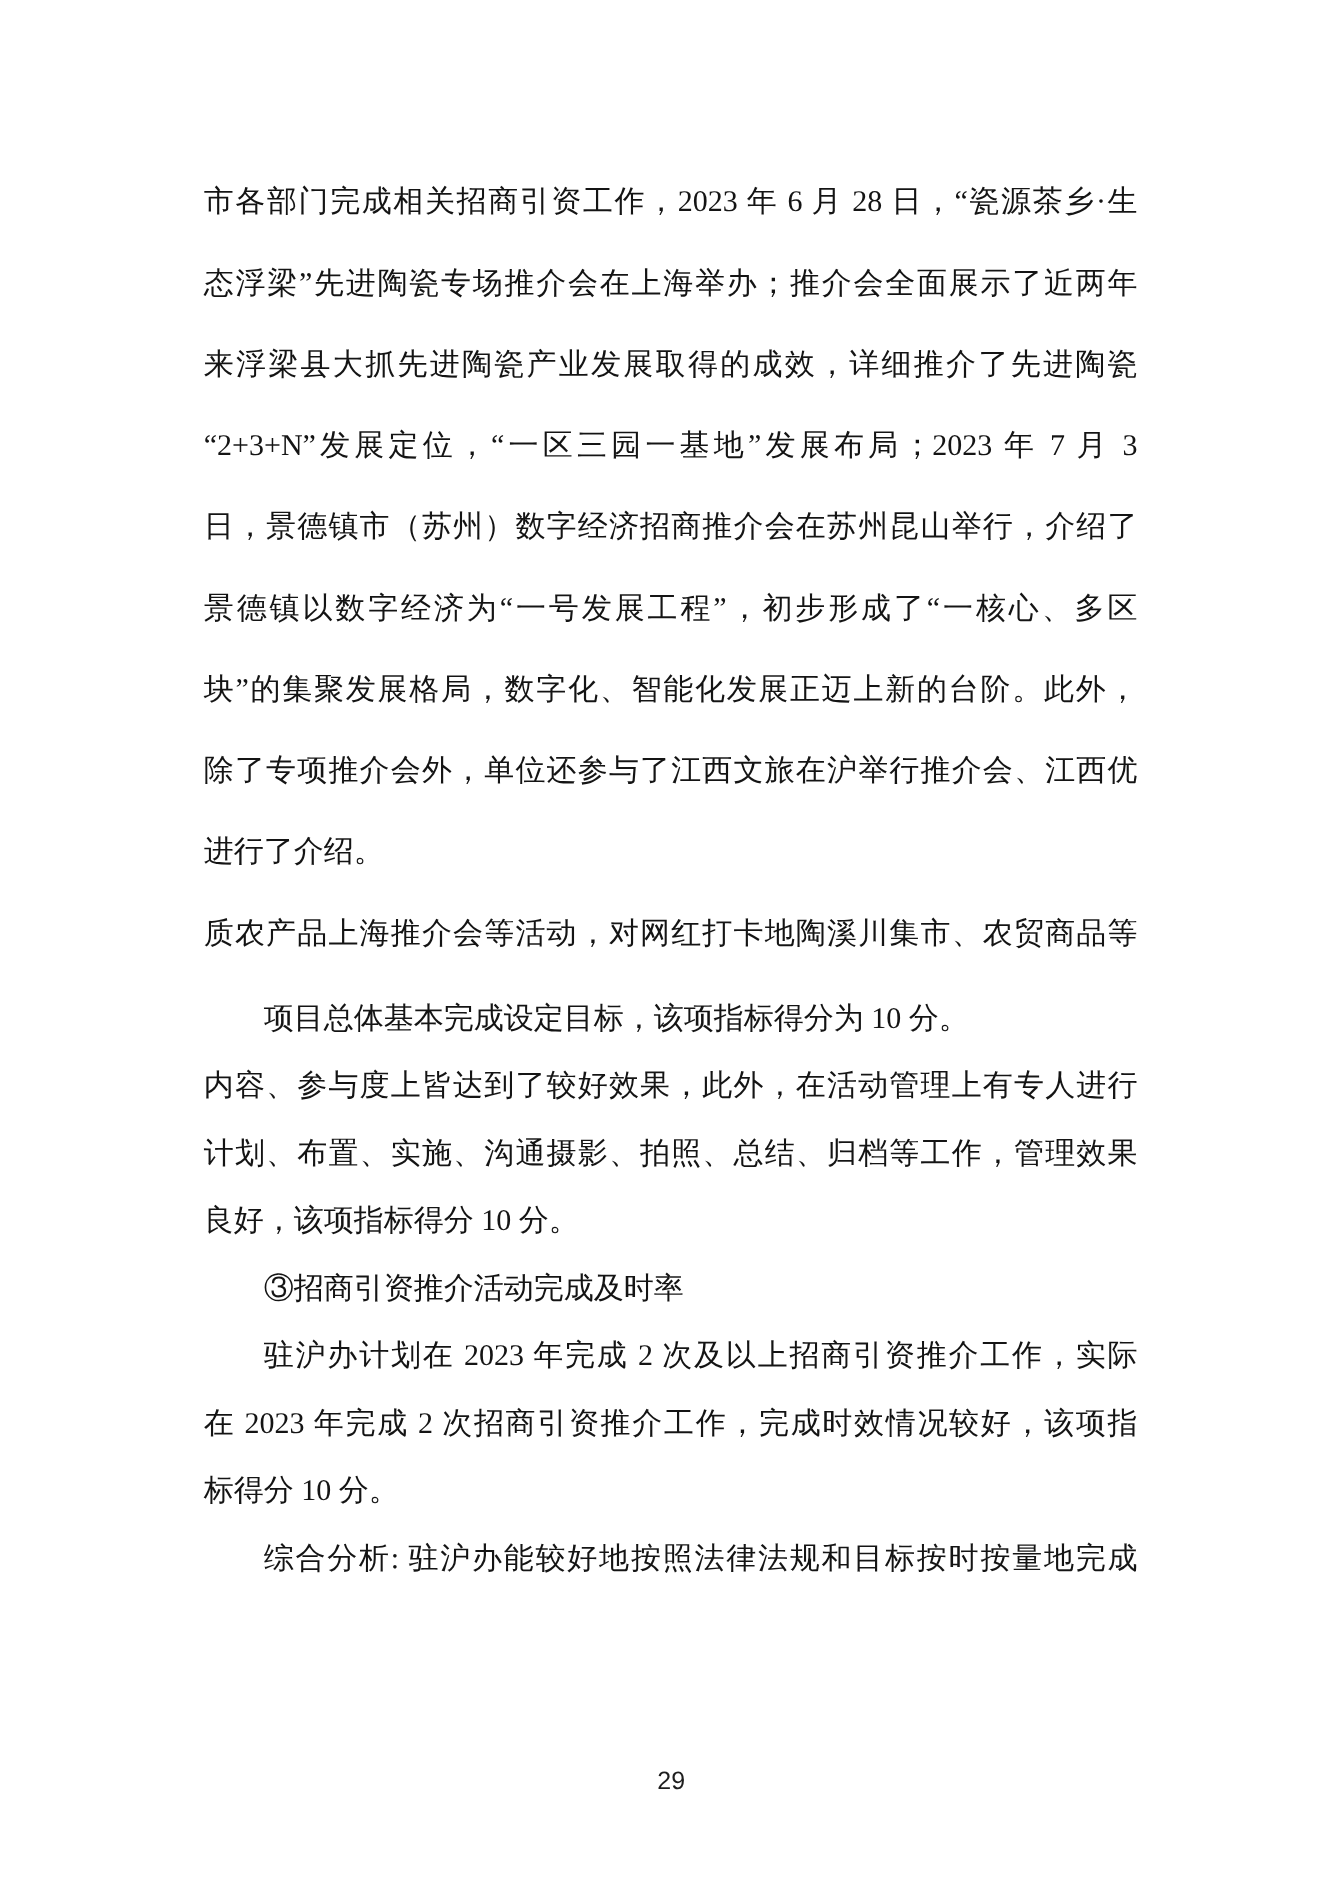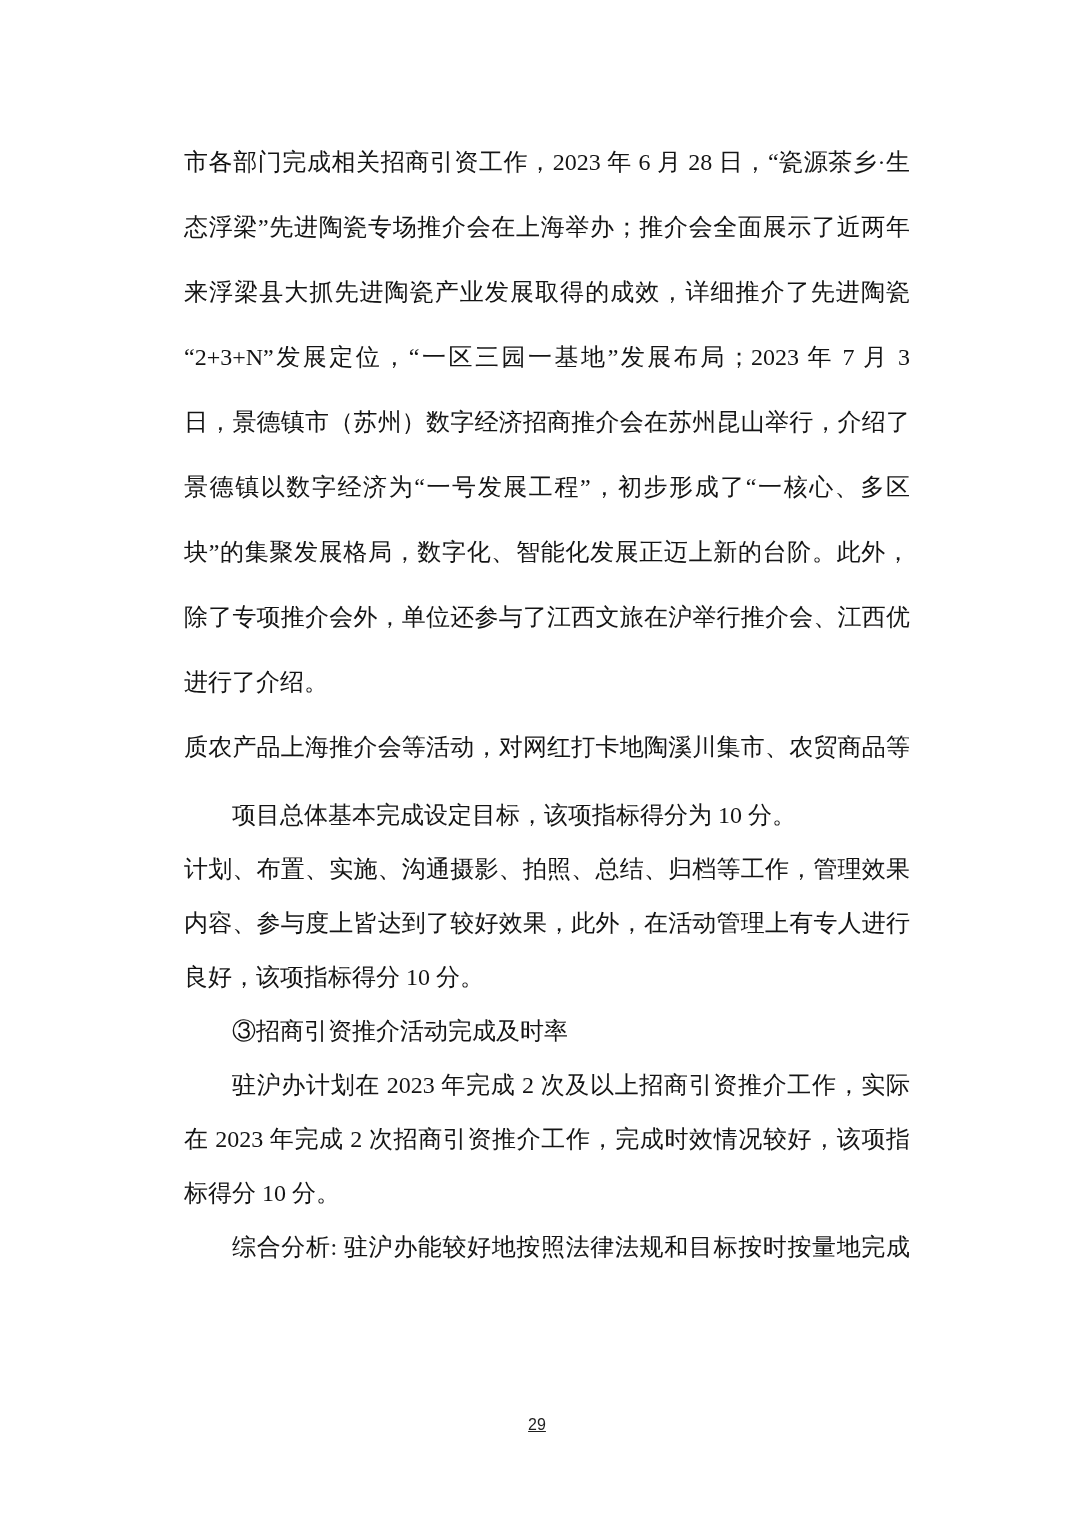--- a/index.html
+++ b/index.html
@@ -34,40 +34,38 @@
   }
   
   .para.loose .line { line-height: 65px; }
   .para.loose { margin-bottom: 8px; }
   .para .line {
     line-height: 54px;
     text-align: justify;
     text-align-last: justify;
     white-space: normal;
     letter-spacing: 0;
-    margin-left: 21px;
   }
   .para .line.natural {
     text-align: left;
     text-align-last: auto;
   }
   .para .line.indent {
     text-indent: 2em;
   }
   .footer {
     position: absolute;
     top: 1411px;
     left: 0;
     width: 1074px;
     text-align: center;
     font-family: "Liberation Sans", "DejaVu Sans", sans-serif;
-    font-size: 16px;
+    font-size: 20px;
     line-height: 28px;
     color: #1e1e1e;
-    text-decoration: underline;
   }
 </style>
 </head>
 <body>
 
 <div class="page">
   <div class="doc-body">
       <div class="para loose">
         <div class="line">市各部门完成相关招商引资工作，2023 年 6 月 28 日，“瓷源茶乡·生</div>
         <div class="line">态浮梁”先进陶瓷专场推介会在上海举办；推介会全面展示了近两年</div>
@@ -77,22 +75,22 @@
         <div class="line">景德镇以数字经济为“一号发展工程”，初步形成了“一核心、多区</div>
         <div class="line">块”的集聚发展格局，数字化、智能化发展正迈上新的台阶。此外，</div>
         <div class="line">除了专项推介会外，单位还参与了江西文旅在沪举行推介会、江西优</div>
         <div class="line natural">进行了介绍。</div>
         <div class="line">质农产品上海推介会等活动，对网红打卡地陶溪川集市、农贸商品等</div>
       </div>
       <div class="para">
         <div class="line natural indent">项目总体基本完成设定目标，该项指标得分为 10 分。</div>
       </div>
       <div class="para">
+        <div class="line">内容、参与度上皆达到了较好效果，此外，在活动管理上有专人进行</div>
         <div class="line">计划、布置、实施、沟通摄影、拍照、总结、归档等工作，管理效果</div>
-        <div class="line">内容、参与度上皆达到了较好效果，此外，在活动管理上有专人进行</div>
         <div class="line natural">良好，该项指标得分 10 分。</div>
       </div>
       <div class="para">
         <div class="line natural indent">③招商引资推介活动完成及时率</div>
       </div>
       <div class="para">
         <div class="line indent">驻沪办计划在 2023 年完成 2 次及以上招商引资推介工作，实际</div>
         <div class="line">在 2023 年完成 2 次招商引资推介工作，完成时效情况较好，该项指</div>
         <div class="line natural">标得分 10 分。</div>
       </div>

